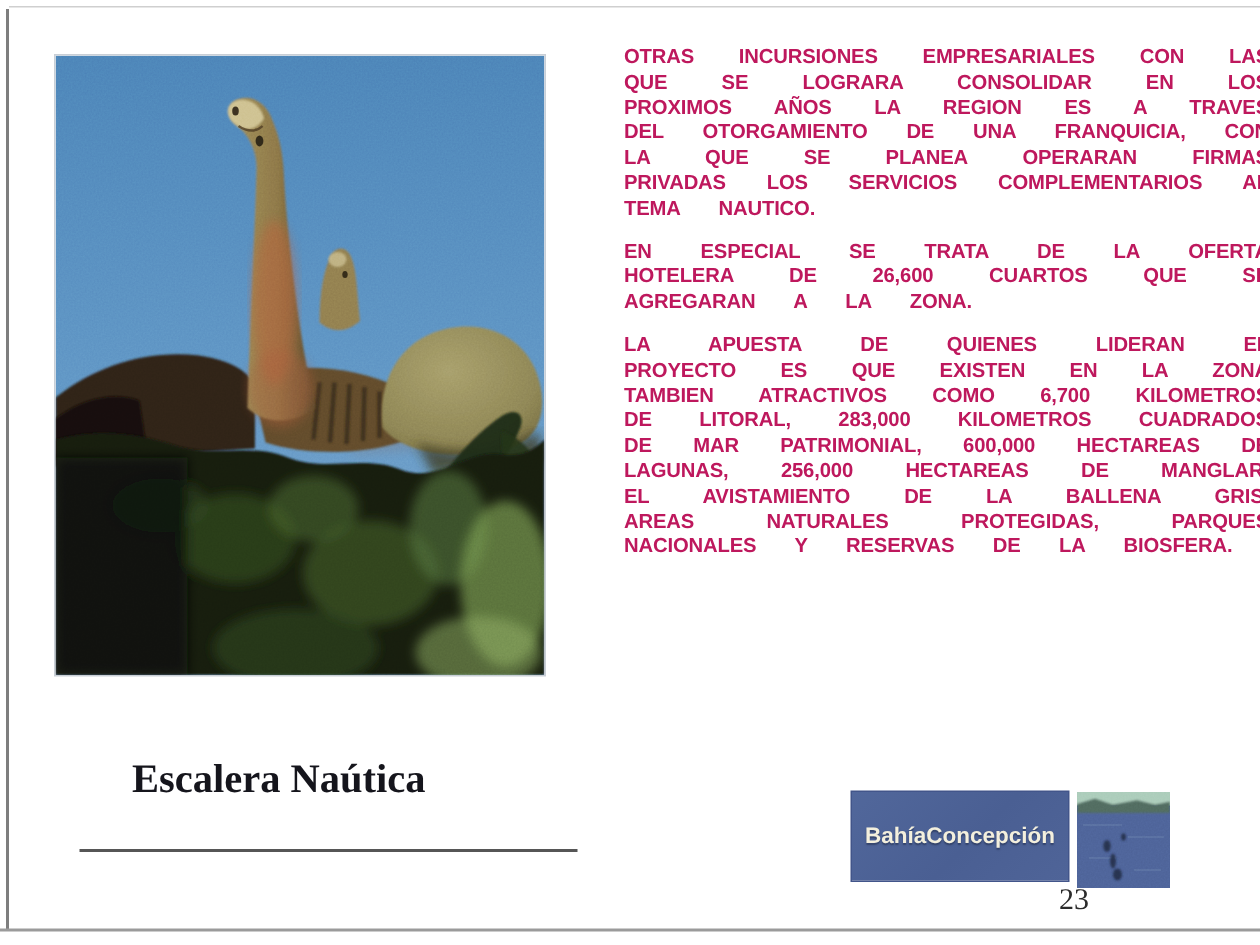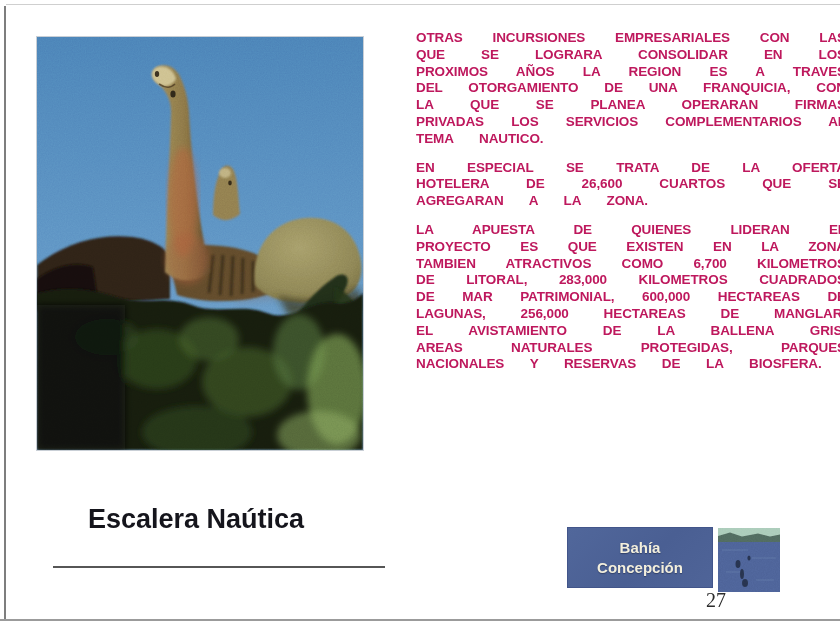--- a/index.html
+++ b/index.html
@@ -12,27 +12,27 @@
   
   .photo{position:absolute;left:37px;top:37px;width:326px;height:413px;
          outline:1px solid #c9cfd6;}
   .photo svg{display:block;}
   
   .textcol{position:absolute;left:392px;top:30px;width:430px;color:#be185d;margin-left:24px;}
   .textcol p{margin:0 0 12px 0;font-size:13.5px;line-height:16.8px;font-weight:700;
              text-align:justify;word-spacing:22px;letter-spacing:-0.1px;}
   
   .title{position:absolute;left:88px;top:504px;margin:0;font-size:27px;font-weight:700;
-         color:#15151c;letter-spacing:0;}
+         color:#15151c;letter-spacing:0;font-family:Liberation Serif, serif;}
   .rule{position:absolute;left:53px;top:566px;width:332px;height:2px;background:#565656;}
   
   .caption{position:absolute;left:567px;top:527px;width:146px;height:61px;
            background:linear-gradient(135deg,#51679b 0%,#4a5f93 55%,#4f6498 100%);
            border:1px solid #42558a;box-sizing:border-box;
-           display:flex;flex-direction:column;align-items:center;justify-content:center;}
+           display:flex;align-items:center;justify-content:center;}
   .caption span{color:#f3efdd;font-size:15px;font-weight:700;line-height:20px;
                 text-shadow:0 1px 1px rgba(30,40,70,.55);}
   
   .thumb{position:absolute;left:718px;top:528px;width:62px;height:64px;}
   .thumb svg{display:block;}
   
   .pagenum{position:absolute;left:701px;top:589px;width:30px;text-align:center;
            font-family:"Liberation Serif",serif;font-size:20px;color:#2b2b2b;}
   .grain-rect{mix-blend-mode:overlay;}
 </style>
@@ -168,15 +168,15 @@
       <g fill="#27334d" filter="url(#tsoft)">
         <ellipse cx="20" cy="36" rx="2.5" ry="4"></ellipse>
         <ellipse cx="24" cy="46" rx="2" ry="5"></ellipse>
         <ellipse cx="27" cy="55" rx="3" ry="4"></ellipse>
         <ellipse cx="31" cy="30" rx="1.6" ry="2.5"></ellipse>
       </g>
       <rect class="grain-rect" width="62" height="64" filter="url(#tgrain)" opacity="0.4"></rect>
     </svg>
   </div>
 
-  <div class="pagenum">27</div>
+  <div class="pagenum">23</div>
 
 </div>
 
 </body></html>

